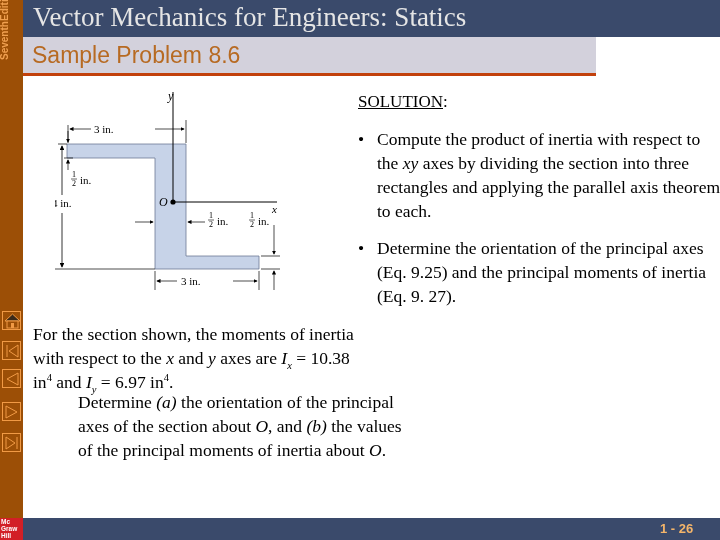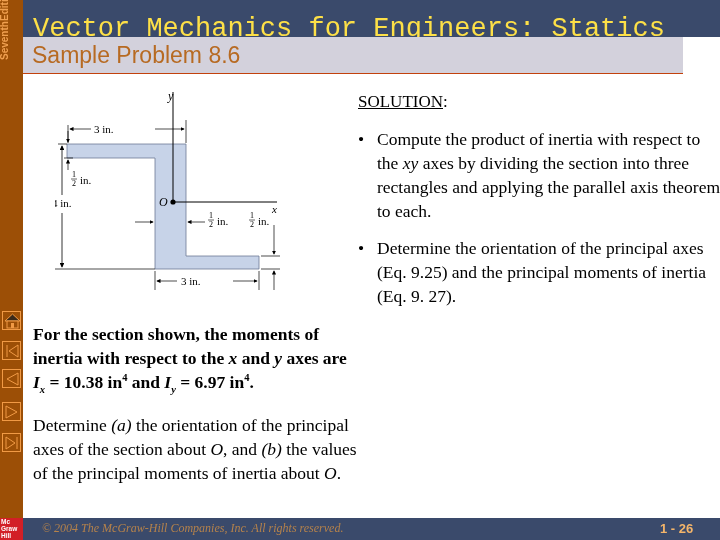--- a/index.html
+++ b/index.html
@@ -20,27 +20,26 @@
       display: flex; flex-direction: row; justify-content: center; align-items: flex-start;
       text-align: right;
     }
     .edition span { display: block; }
     .header {
       position: absolute; left: 23px; top: 0; width: 697px; height: 37px;
       background: #3a4a6b;
     }
     .header-title {
       position: absolute; left: 10px; top: 0; line-height: 34px;
-      font-family: Liberation Mono, monospace; font-size: 27px; color: #fde047;
+      font-family: Liberation Serif, serif; font-size: 27px; color: #e5e5e5;
       white-space: nowrap;
-      margin-top: 12px;
     }
     .subheader {
-      position: absolute; left: 23px; top: 37px; width: 660px; height: 36px;
-      background: #d3d1dc; border-bottom: 1px solid #c2410c; text-decoration: underline;
+      position: absolute; left: 23px; top: 37px; width: 573px; height: 36px;
+      background: #d3d1dc; border-bottom: 3px solid #c2410c; text-decoration: underline;
     }
     .subheader-title {
       position: absolute; left: 9px; top: 3px; line-height: 30px;
       font-family: "Liberation Sans", sans-serif; font-size: 23px; color: #b76a22;
       white-space: nowrap;
     }
     .nav {
       position: absolute; left: 2px; width: 19px; height: 19px;
       border: 1px solid #f19a45; box-sizing: border-box; cursor: pointer;
     }
@@ -196,25 +195,24 @@
 <div class="bullet" style="top:127px;">
   <span class="dot">•</span>
   <div class="txt"><span>Compute the product of inertia with respect to the </span><i class="v">xy</i><span> axes by dividing the section into three rectangles and applying the parallel axis theorem to each.</span></div>
 </div>
 
 <div class="bullet" style="top:236px;">
   <span class="dot">•</span>
   <div class="txt">Determine the orientation of the principal axes (Eq. 9.25) and the principal moments of inertia (Eq. 9. 27).</div>
 </div>
 
-<div class="problem" style="top:322px;font-weight:bold;"><span>For the section shown, the moments of inertia with respect to the </span><i class="v">x</i><span> and </span><i class="v">y</i><span> axes are </span><i class="v">I</i><sub>x</sub><span> = 10.38 in</span><sup>4</sup><span> and </span><i class="v">I</i><sub>y</sub><span> = 6.97 in</span><sup>4</sup><span>.</span></div>
-
-<div class="problem" style="top:413px;"><span>Determine </span><i class="v">(a)</i><span> the orientation of the principal axes of the section about </span><i class="v">O</i><span>, and </span><i class="v">(b)</i><span> the values of the principal moments of inertia about </span><i class="v">O</i><span>.</span></div>
+<div class="problem" style="top:322px;"><span>For the section shown, the moments of inertia with respect to the </span><i class="v">x</i><span> and </span><i class="v">y</i><span> axes are </span><i class="v">I</i><sub>x</sub><span> = 10.38 in</span><sup>4</sup><span> and </span><i class="v">I</i><sub>y</sub><span> = 6.97 in</span><sup>4</sup><span>.</span></div>
+
+<div class="problem" style="top:390px;margin-left:45px;"><span>Determine </span><i class="v">(a)</i><span> the orientation of the principal axes of the section about </span><i class="v">O</i><span>, and </span><i class="v">(b)</i><span> the values of the principal moments of inertia about </span><i class="v">O</i><span>.</span></div>
 
 <div class="footer">
   <div class="mh-logo">
     <div>Mc</div>
     <div>Graw</div>
     <div>Hill</div>
   </div>
-  <div class="copyright">© 2004 The McGraw-Hill Companies, Inc. All rights reserved.</div>
   <div class="page-num">1 - 26</div>
 </div>
 
 </body></html>

